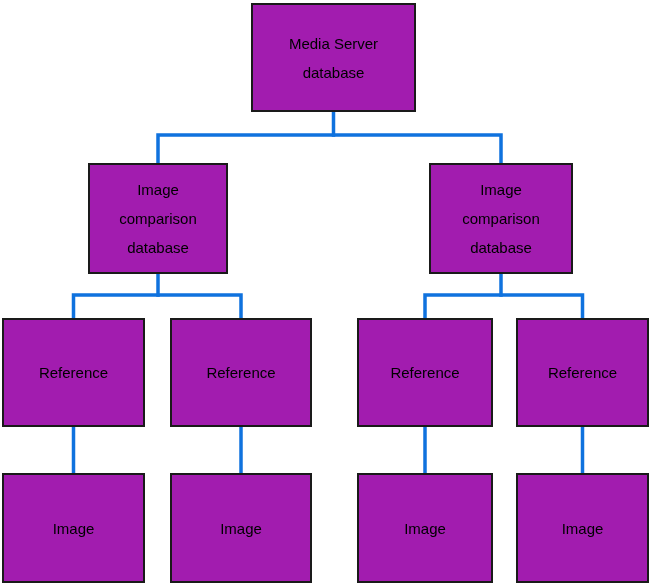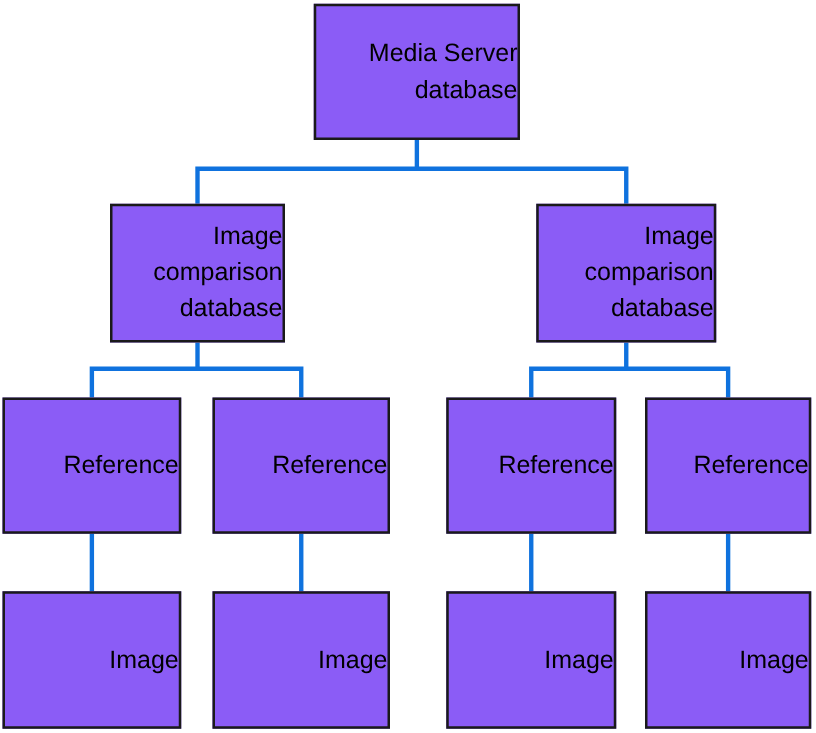--- a/index.html
+++ b/index.html
@@ -25,28 +25,28 @@
   }
   #connector-layer path {
     fill: none;
     stroke-width: 3.5;
     stroke-linecap: butt;
     stroke-linejoin: miter;
   }
   .node {
     position: absolute;
     box-sizing: border-box;
-    background: #8b5cf6;
+    background: #a21caf;
     border: 2.5px solid #1a1a1a;
     display: flex;
     align-items: center;
     justify-content: center;
-    text-align: right;
+    text-align: center;
     color: #000000;
-    font-size: 20px;
+    font-size: 15px;
     line-height: 29px;
   }
   .node .label {
     white-space: pre-line;
     display: block;
     width: 100%;
   }
   
   .n-media { left: 251px; top: 3px;   width: 165px; height: 109px; }
   .n-compL { left: 88px;  top: 163px; width: 140px; height: 111px; }

